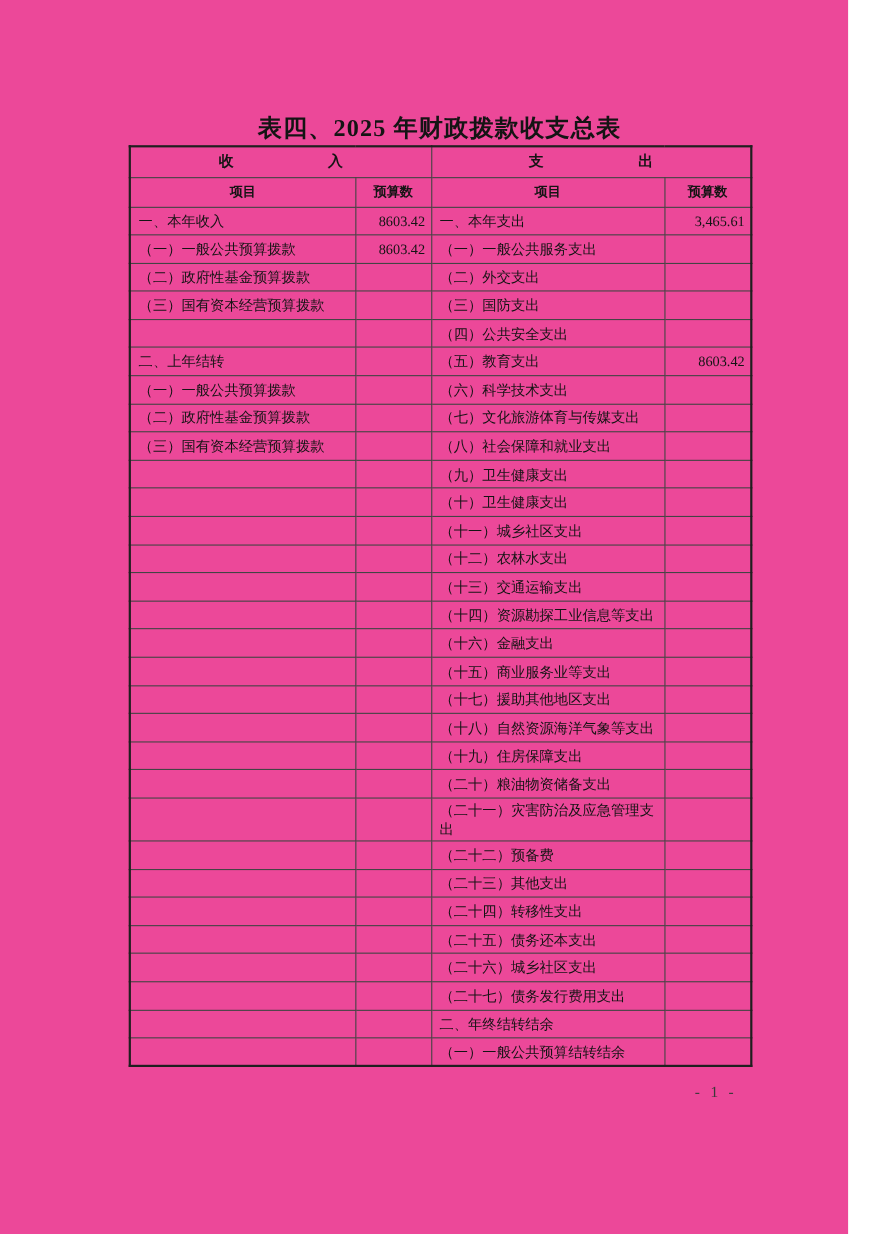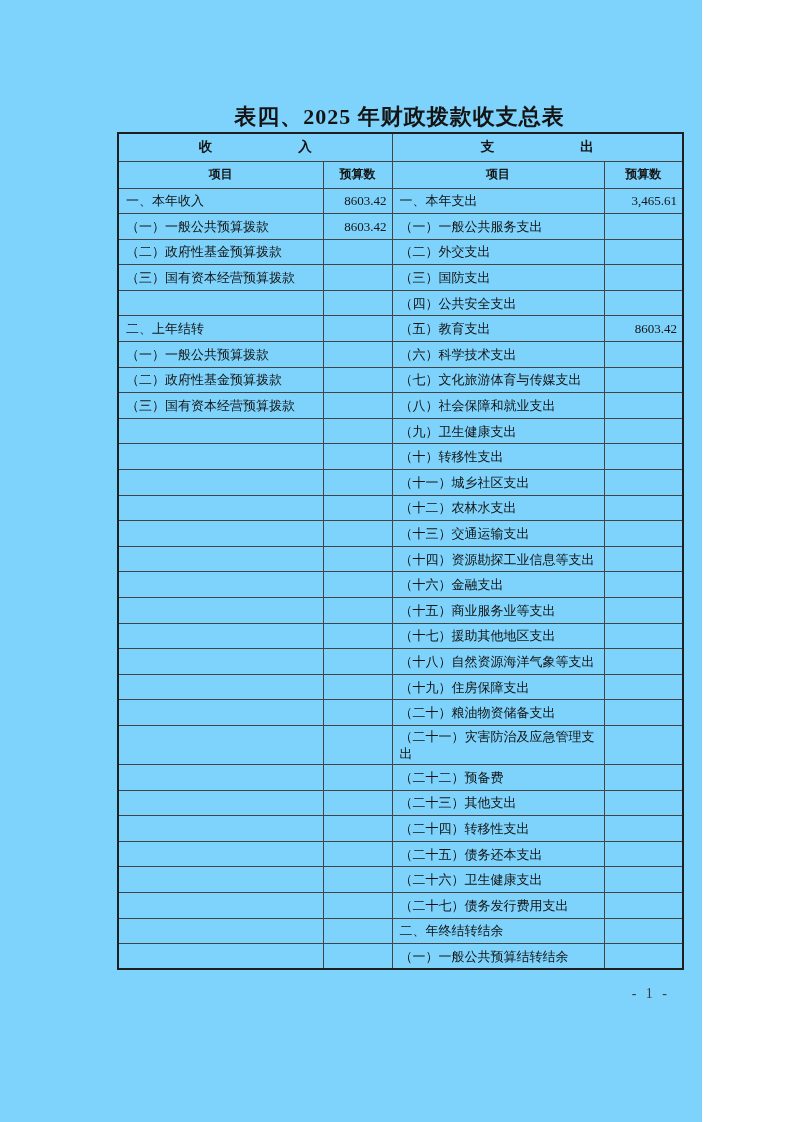--- a/index.html
+++ b/index.html
@@ -1,21 +1,21 @@
 <!DOCTYPE html>
 <html><head>
 <meta charset="utf-8">
 <style>
   * { margin: 0; padding: 0; box-sizing: border-box; }
   html, body { background: #ffffff; }
   .page {
     position: relative;
-    width: 702px;
+    width: 771px;
     height: 1122px;
-    background: #7dd3fc;
+    background: #ec4899;
     font-family: "Liberation Serif", serif;
     color: #141414;
     overflow: hidden;
   }
   .content {
     position: absolute;
     left: 117px;
     top: 0;
     width: 565px;
   }
@@ -164,21 +164,21 @@
   </tr>
           <tr>
     <td class="item"></td>
     <td class="val"></td>
     <td class="item">（九）卫生健康支出</td>
     <td class="val"></td>
   </tr>
           <tr>
     <td class="item"></td>
     <td class="val"></td>
-    <td class="item">（十）转移性支出</td>
+    <td class="item">（十）卫生健康支出</td>
     <td class="val"></td>
   </tr>
           <tr>
     <td class="item"></td>
     <td class="val"></td>
     <td class="item">（十一）城乡社区支出</td>
     <td class="val"></td>
   </tr>
           <tr>
     <td class="item"></td>
@@ -260,21 +260,21 @@
   </tr>
           <tr>
     <td class="item"></td>
     <td class="val"></td>
     <td class="item">（二十五）债务还本支出</td>
     <td class="val"></td>
   </tr>
           <tr>
     <td class="item"></td>
     <td class="val"></td>
-    <td class="item">（二十六）卫生健康支出</td>
+    <td class="item">（二十六）城乡社区支出</td>
     <td class="val"></td>
   </tr>
           <tr>
     <td class="item"></td>
     <td class="val"></td>
     <td class="item">（二十七）债务发行费用支出</td>
     <td class="val"></td>
   </tr>
           <tr>
     <td class="item"></td>

